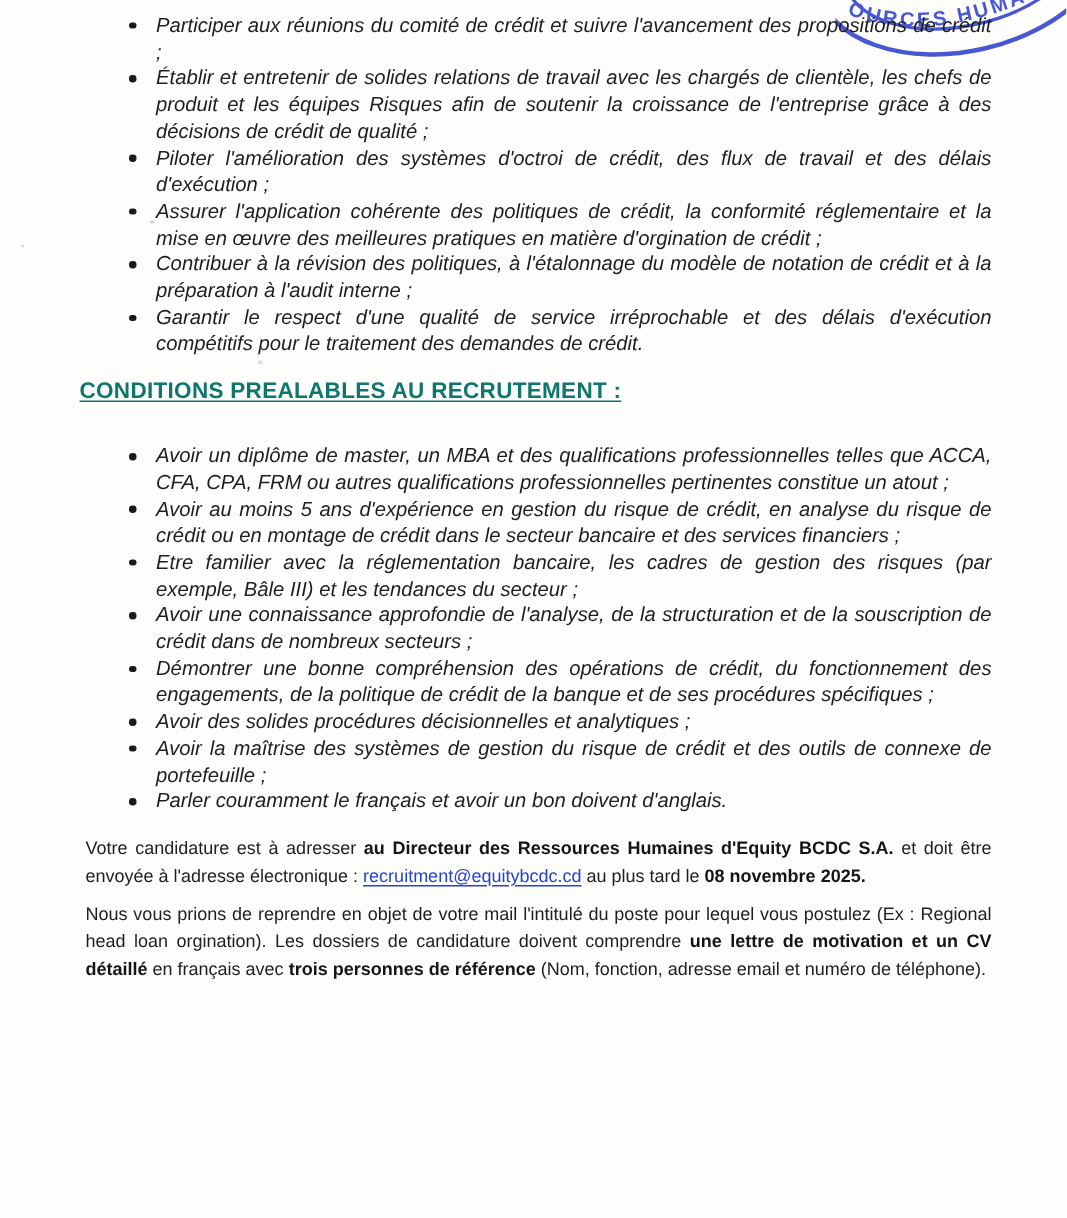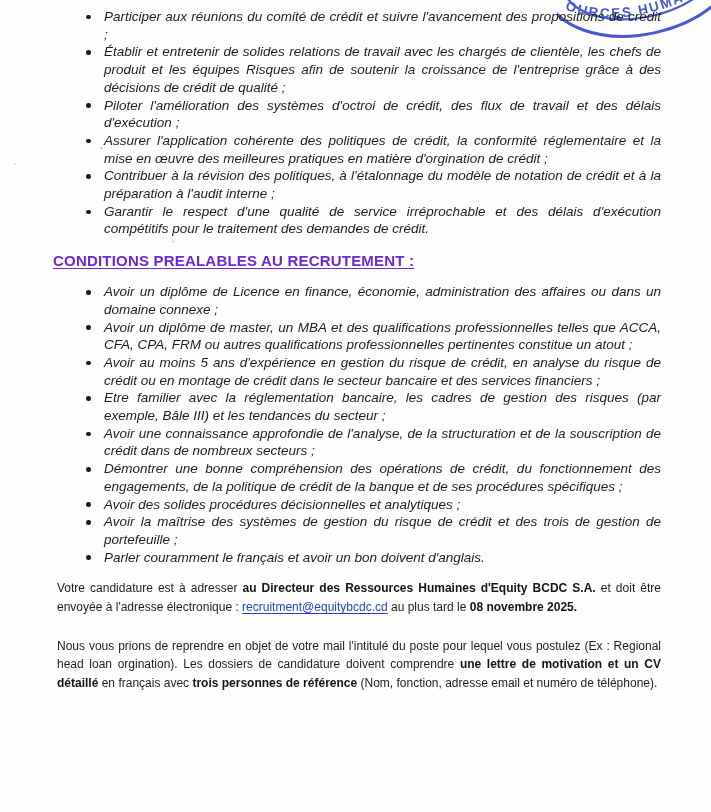--- a/index.html
+++ b/index.html
@@ -31,37 +31,37 @@
   ul.bullet-list li::before {
     content:"";
     position:absolute;
     left:-18px; top:6.8px;
     width:4.6px; height:4.6px;
     border-radius:50%;
     background:#1a1a1a;
   }
 
   .heading {
-    margin:14px 0 14px -4px;
+    margin:14px 0 26px -4px;
     font-size:15px;
     font-weight:bold;
     letter-spacing:0.2px;
-    color:#6d28d9;
+    color:#0f766e;
     text-decoration:underline;
     text-underline-offset:2px;
   }
 
   .closing {
     margin:13px 0 0 0;
     font-size:12px;
     line-height:18.8px;
     text-align:justify;
     color:#1e1e1e;
   }
-  .closing.second { margin-top:20px; line-height:18.5px; }
+  .closing.second { margin-top:6px; line-height:18.5px; }
   .bold { font-weight:bold; color:#151515; }
   a.email-link {
     color:#2543cf;
     text-decoration:underline;
     text-underline-offset:2px;
     cursor:pointer;
   }
 
   .stamp {
     position:absolute;
@@ -104,28 +104,27 @@
       <li>Établir et entretenir de solides relations de travail avec les chargés de clientèle, les chefs de produit et les équipes Risques afin de soutenir la croissance de l'entreprise grâce à des décisions de crédit de qualité ;</li>
       <li>Piloter l'amélioration des systèmes d'octroi de crédit, des flux de travail et des délais d'exécution ;</li>
       <li>Assurer l'application cohérente des politiques de crédit, la conformité réglementaire et la mise en œuvre des meilleures pratiques en matière d'orgination de crédit ;</li>
       <li>Contribuer à la révision des politiques, à l'étalonnage du modèle de notation de crédit et à la préparation à l'audit interne ;</li>
       <li>Garantir le respect d'une qualité de service irréprochable et des délais d'exécution compétitifs pour le traitement des demandes de crédit.</li>
     </ul>
 
     <div class="heading">CONDITIONS PREALABLES AU RECRUTEMENT :</div>
 
     <ul class="bullet-list">
-      <li>Avoir un diplôme de Licence en finance, économie, administration des affaires ou dans un domaine connexe ;</li>
       <li>Avoir un diplôme de master, un MBA et des qualifications professionnelles telles que ACCA, CFA, CPA, FRM ou autres qualifications professionnelles pertinentes constitue un atout ;</li>
       <li>Avoir au moins 5 ans d'expérience en gestion du risque de crédit, en analyse du risque de crédit ou en montage de crédit dans le secteur bancaire et des services financiers ;</li>
       <li>Etre familier avec la réglementation bancaire, les cadres de gestion des risques (par exemple, Bâle III) et les tendances du secteur ;</li>
       <li>Avoir une connaissance approfondie de l'analyse, de la structuration et de la souscription de crédit dans de nombreux secteurs ;</li>
       <li>Démontrer une bonne compréhension des opérations de crédit, du fonctionnement des engagements, de la politique de crédit de la banque et de ses procédures spécifiques ;</li>
       <li>Avoir des solides procédures décisionnelles et analytiques ;</li>
-      <li>Avoir la maîtrise des systèmes de gestion du risque de crédit et des trois de gestion de portefeuille ;</li>
+      <li>Avoir la maîtrise des systèmes de gestion du risque de crédit et des outils de connexe de portefeuille ;</li>
       <li>Parler couramment le français et avoir un bon doivent d'anglais.</li>
     </ul>
 
     <p class="closing"><span>Votre candidature est à adresser </span><span class="bold">au Directeur des Ressources Humaines d'Equity BCDC S.A.</span><span> et doit être envoyée à l'adresse électronique : </span><a class="email-link">recruitment@equitybcdc.cd</a><span> au plus tard le </span><span class="bold">08 novembre 2025.</span></p>
 
     <p class="closing second"><span>Nous vous prions de reprendre en objet de votre mail l'intitulé du poste pour lequel vous postulez (Ex : Regional head loan orgination). Les dossiers de candidature doivent comprendre </span><span class="bold">une lettre de motivation et un CV détaillé</span><span> en français avec </span><span class="bold">trois personnes de référence</span><span> (Nom, fonction, adresse email et numéro de téléphone).</span></p>
 
   </div>
 </div>
 

